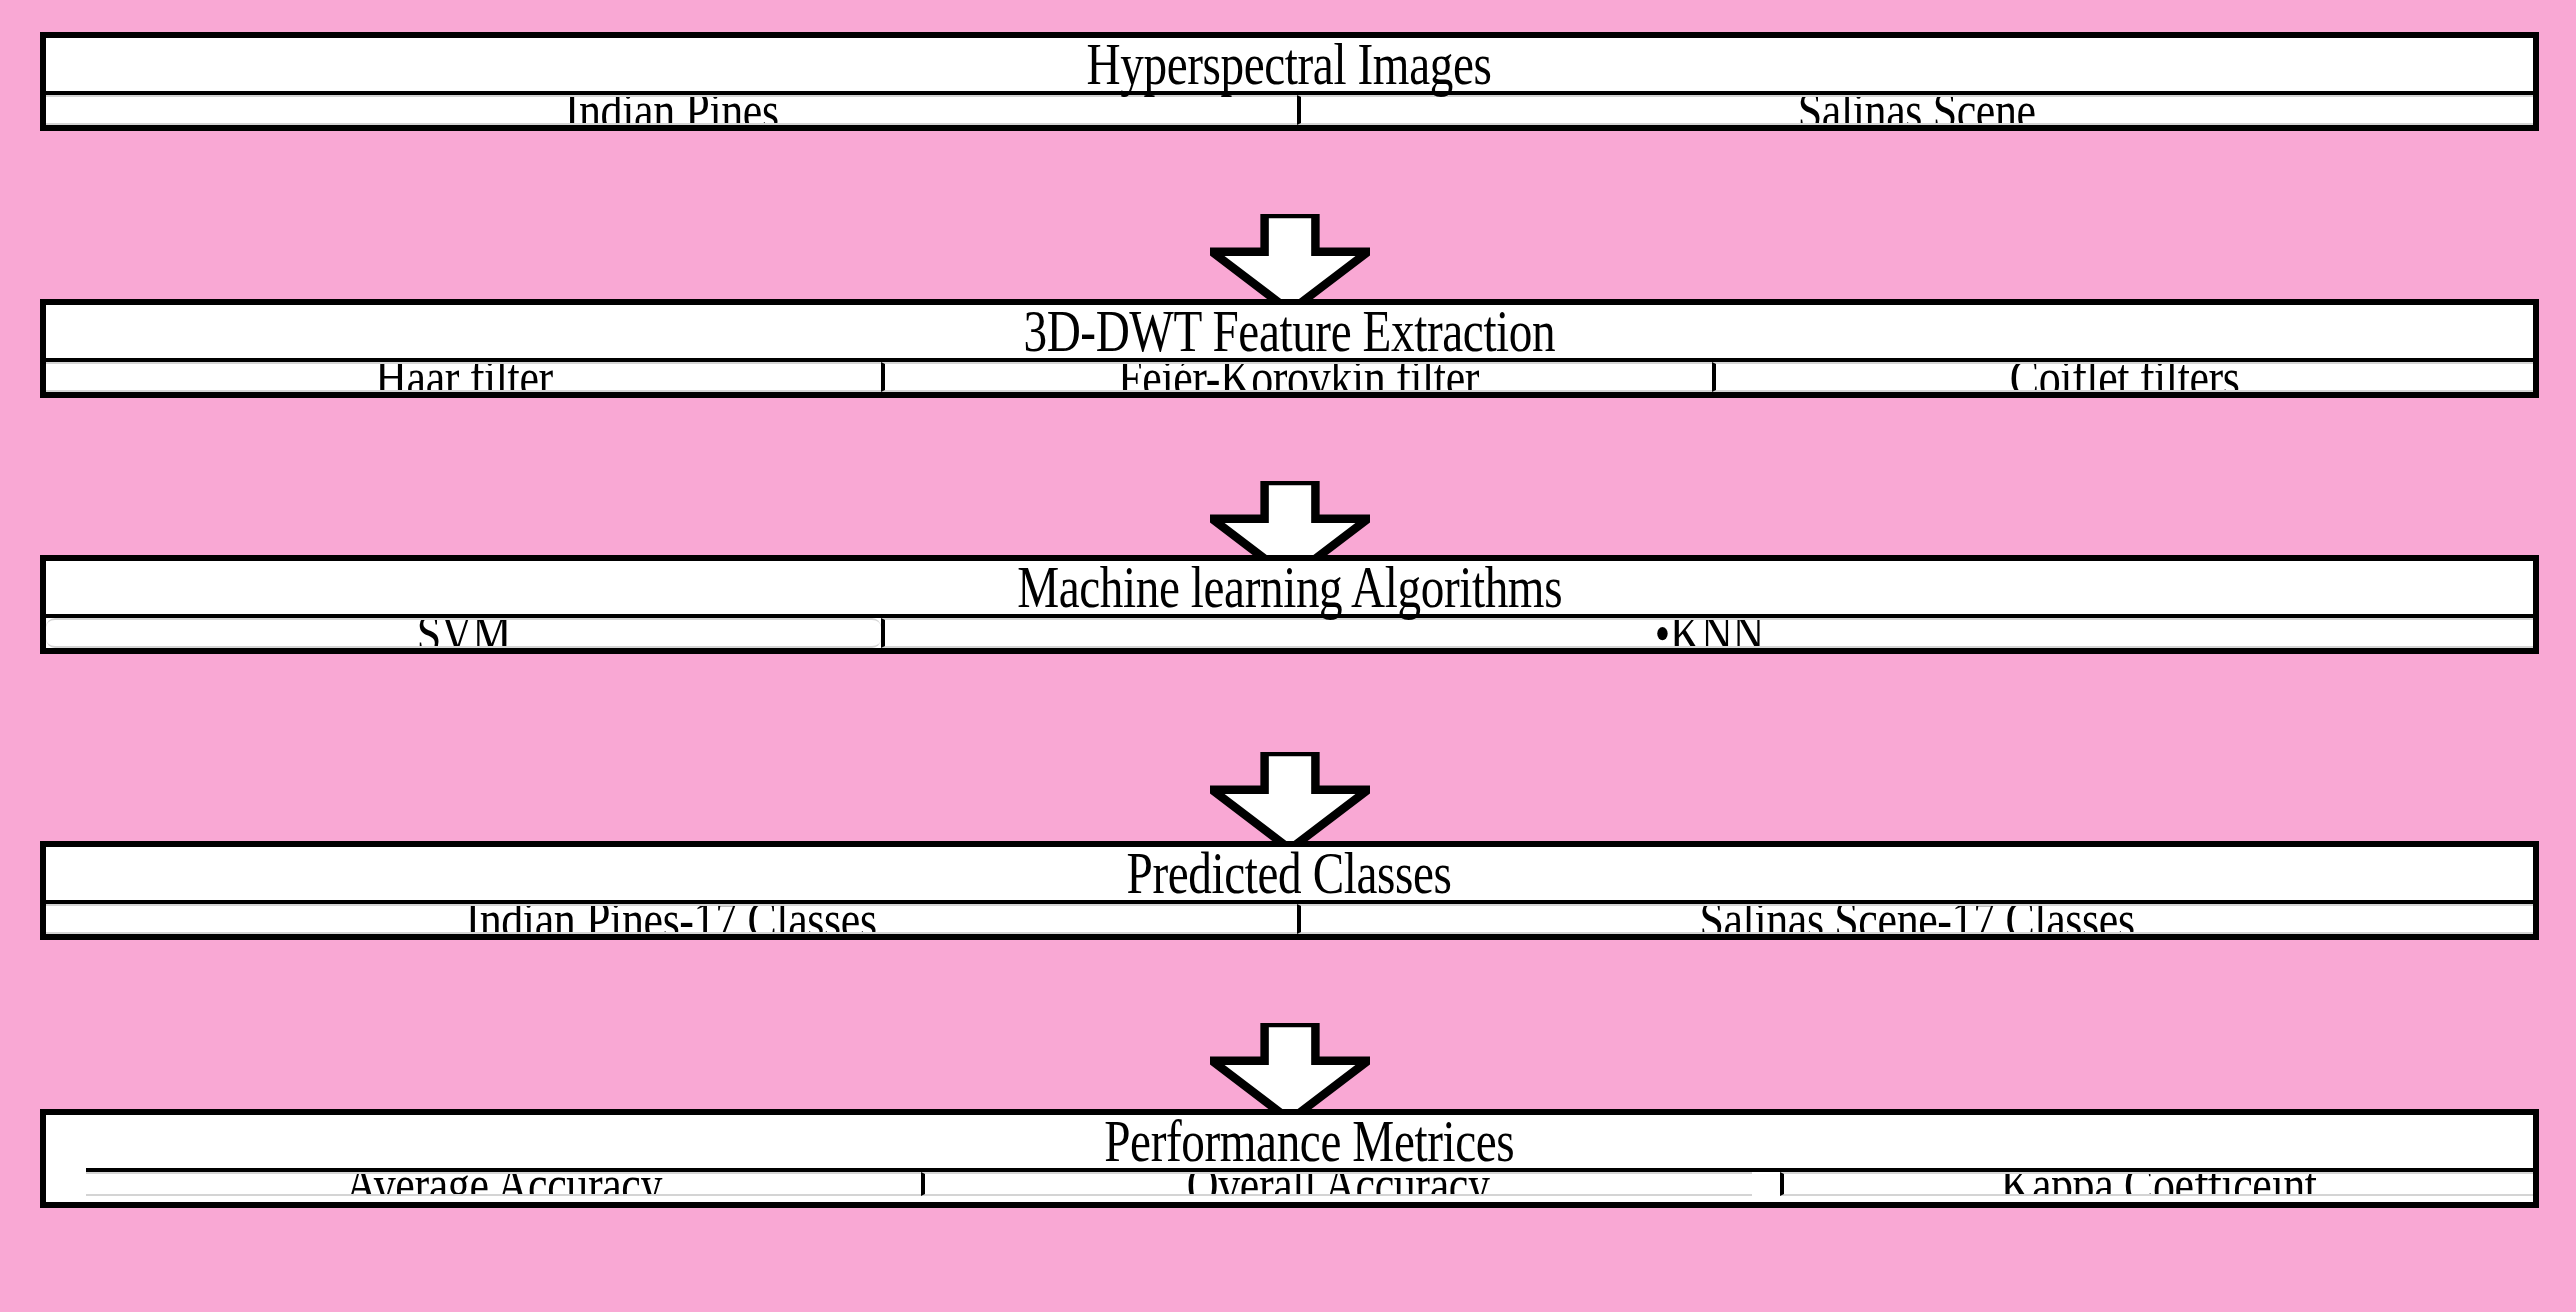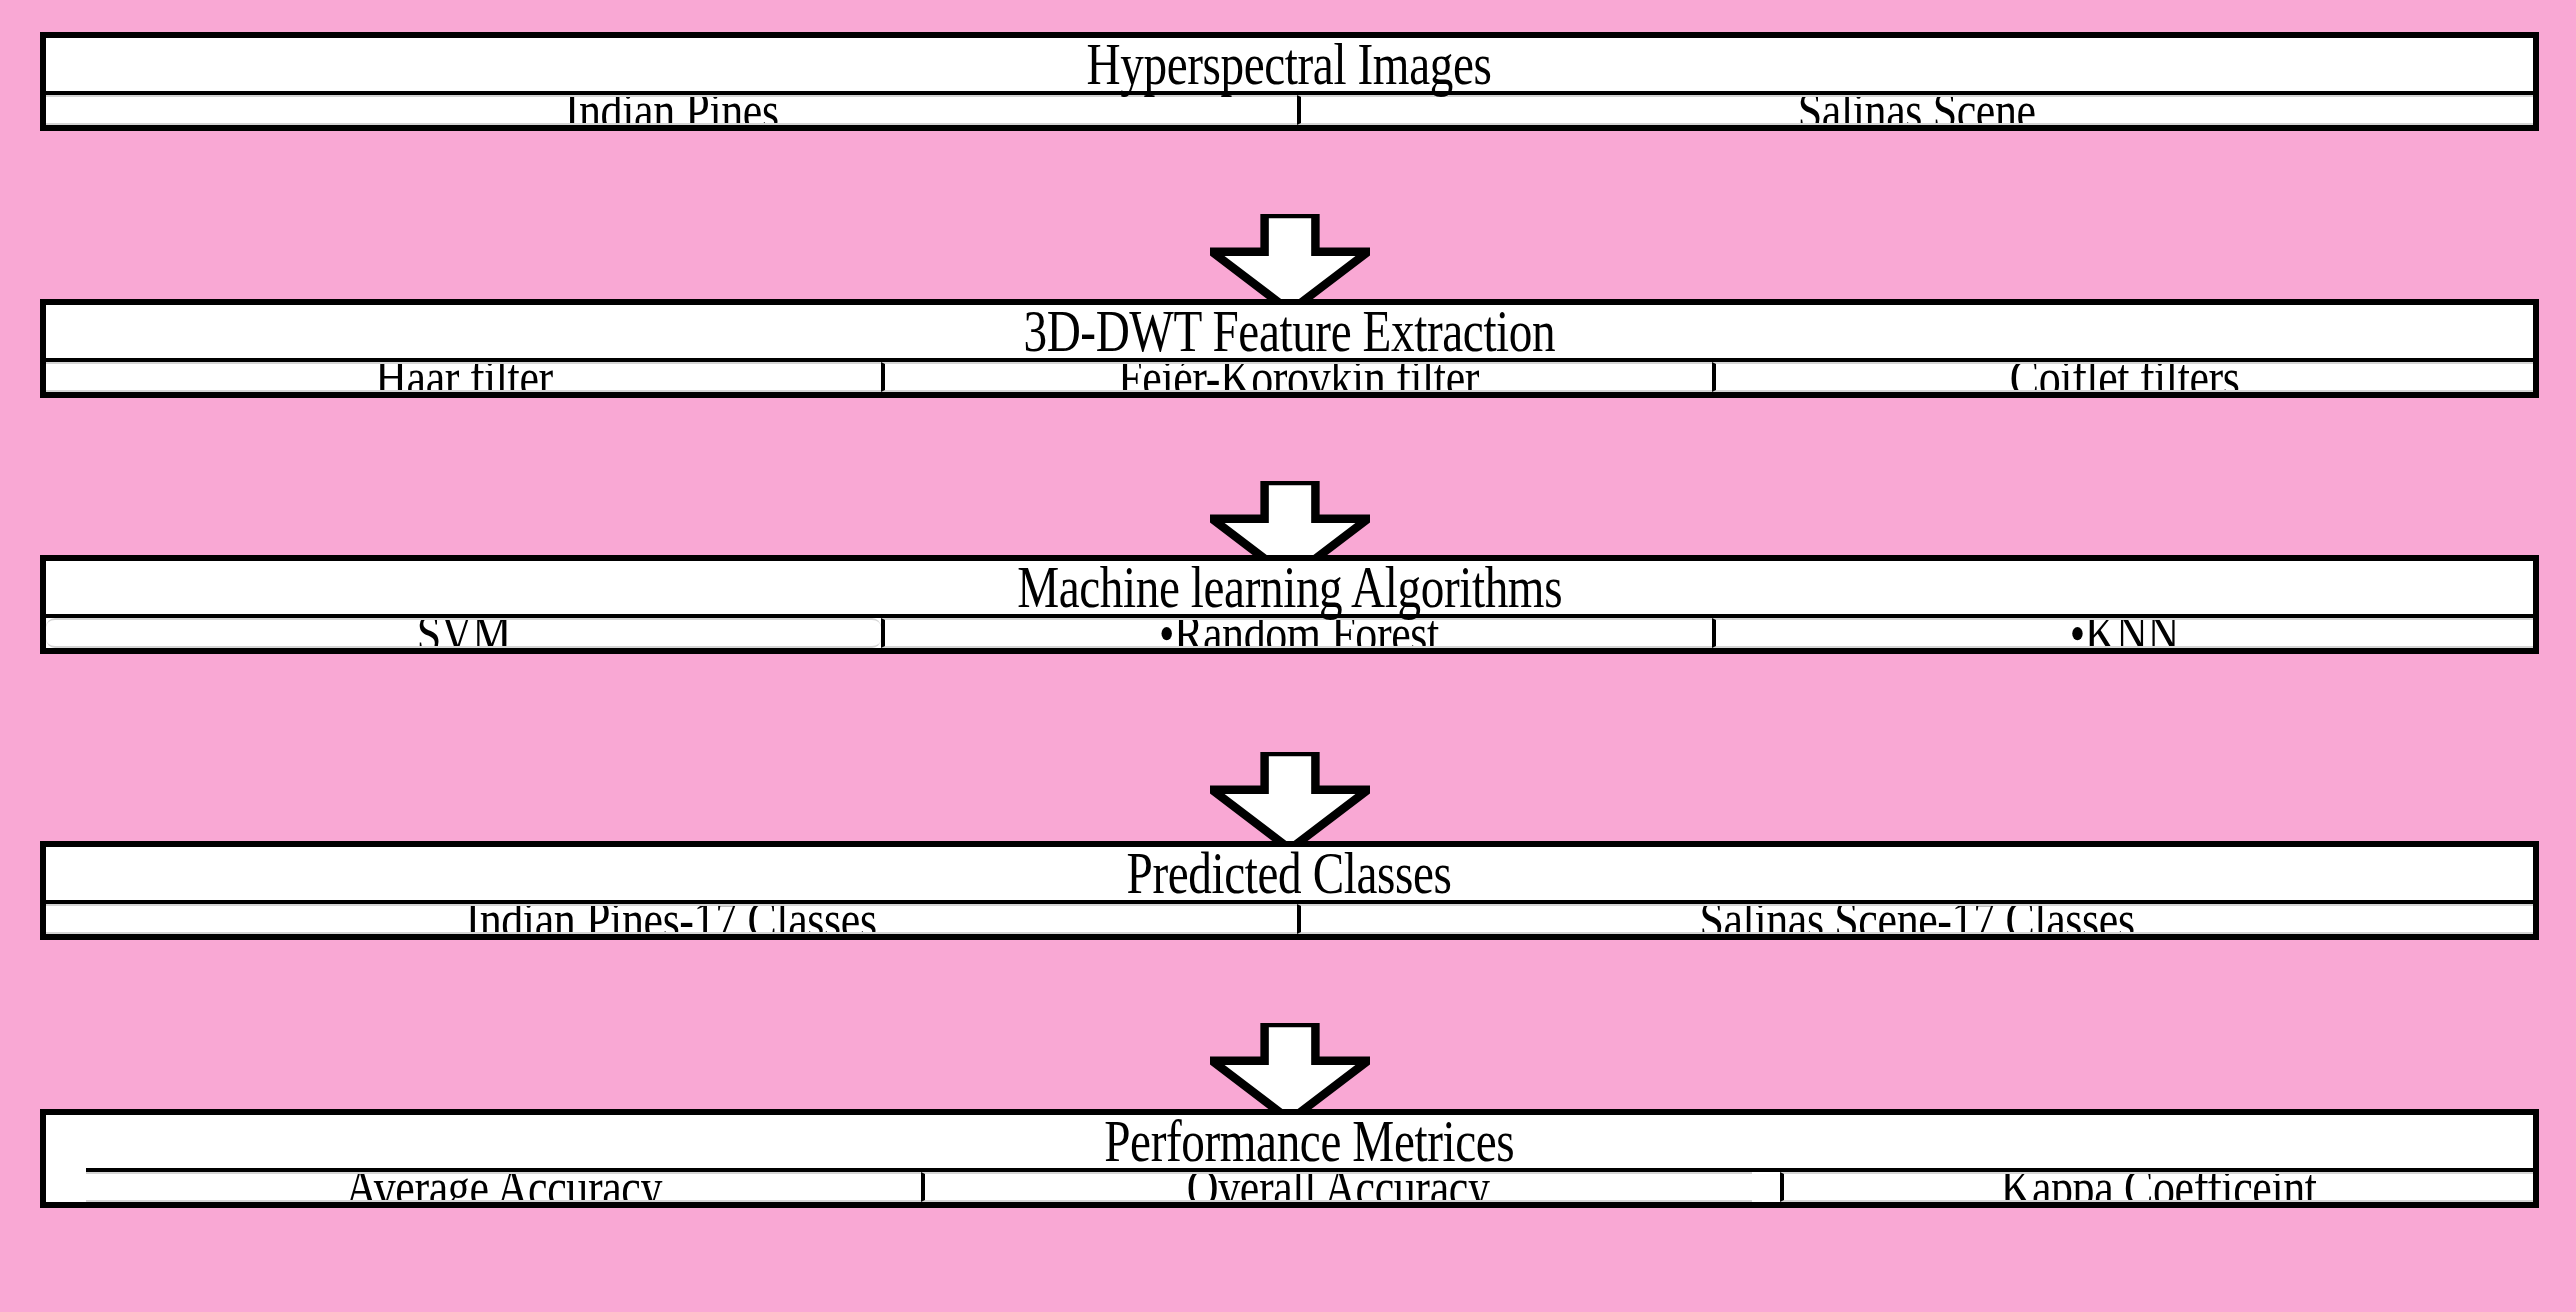--- a/index.html
+++ b/index.html
@@ -150,23 +150,20 @@
   </div>
 
   <div class="flow-block" style="top:555px; height:99px;">
     <div class="block-header" style="height:57px;">
       <span class="block-title">Machine learning Algorithms</span>
     </div>
     <div class="block-cells" style="height:30px;">
       <div class="block-cell" style="flex:0 0 835px;border-radius:9px;">
         <span class="cell-label">SVM</span>
       </div>
-      <div class="block-cell" style="flex:0 0 831px;">
-        <span class="cell-label">•Random Forest</span>
-      </div>
       <div class="block-cell" style="flex:1 1 auto;">
         <span class="cell-label">•KNN</span>
       </div>
     </div>
   </div>
 
   <div class="flow-arrow" style="left:1210px; top:752px; width:160px; height:99px;">
     <svg width="160" height="99" viewBox="0 0 170 105">
       <polygon points="58,0 112,0 112,40 168,40 85,103 2,40 58,40" fill="#ffffff" stroke="#000000" stroke-width="9" stroke-linejoin="miter"></polygon>
     </svg>
@@ -189,21 +186,21 @@
   <div class="flow-arrow" style="left:1210px; top:1023px; width:160px; height:99px;">
     <svg width="160" height="99" viewBox="0 0 170 105">
       <polygon points="58,0 112,0 112,40 168,40 85,103 2,40 58,40" fill="#ffffff" stroke="#000000" stroke-width="9" stroke-linejoin="miter"></polygon>
     </svg>
   </div>
 
   <div class="flow-block" style="top:1109px; height:99px;padding-left:40px;">
     <div class="block-header" style="height:57px;">
       <span class="block-title">Performance Metrices</span>
     </div>
-    <div class="block-cells" style="height:30px;border-radius:14px;">
+    <div class="block-cells" style="height:24px;border-radius:14px;">
       <div class="block-cell" style="flex:0 0 835px;">
         <span class="cell-label">Average Accuracy</span>
       </div>
       <div class="block-cell" style="flex:0 0 831px;">
         <span class="cell-label">Overall Accuracy</span>
       </div>
       <div class="block-cell" style="flex:1 1 auto;margin-left:28px;">
         <span class="cell-label">Kappa Coefficeint</span>
       </div>
     </div>

